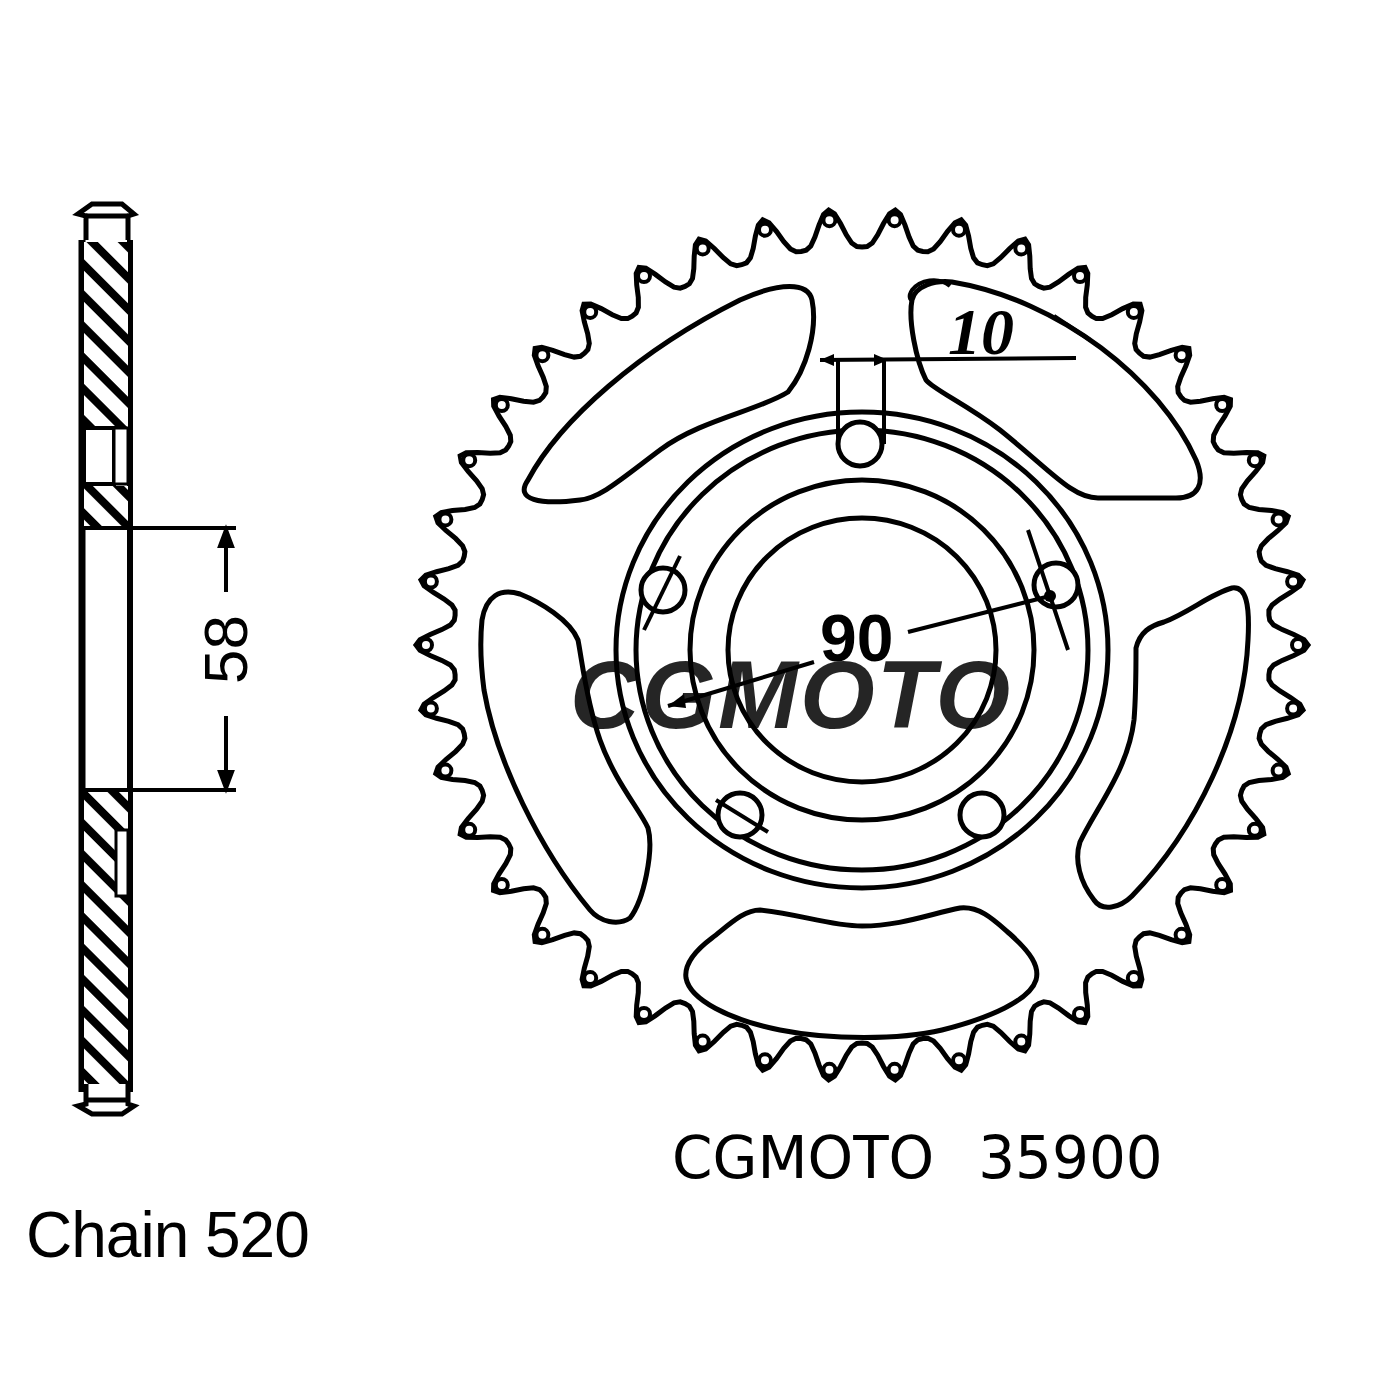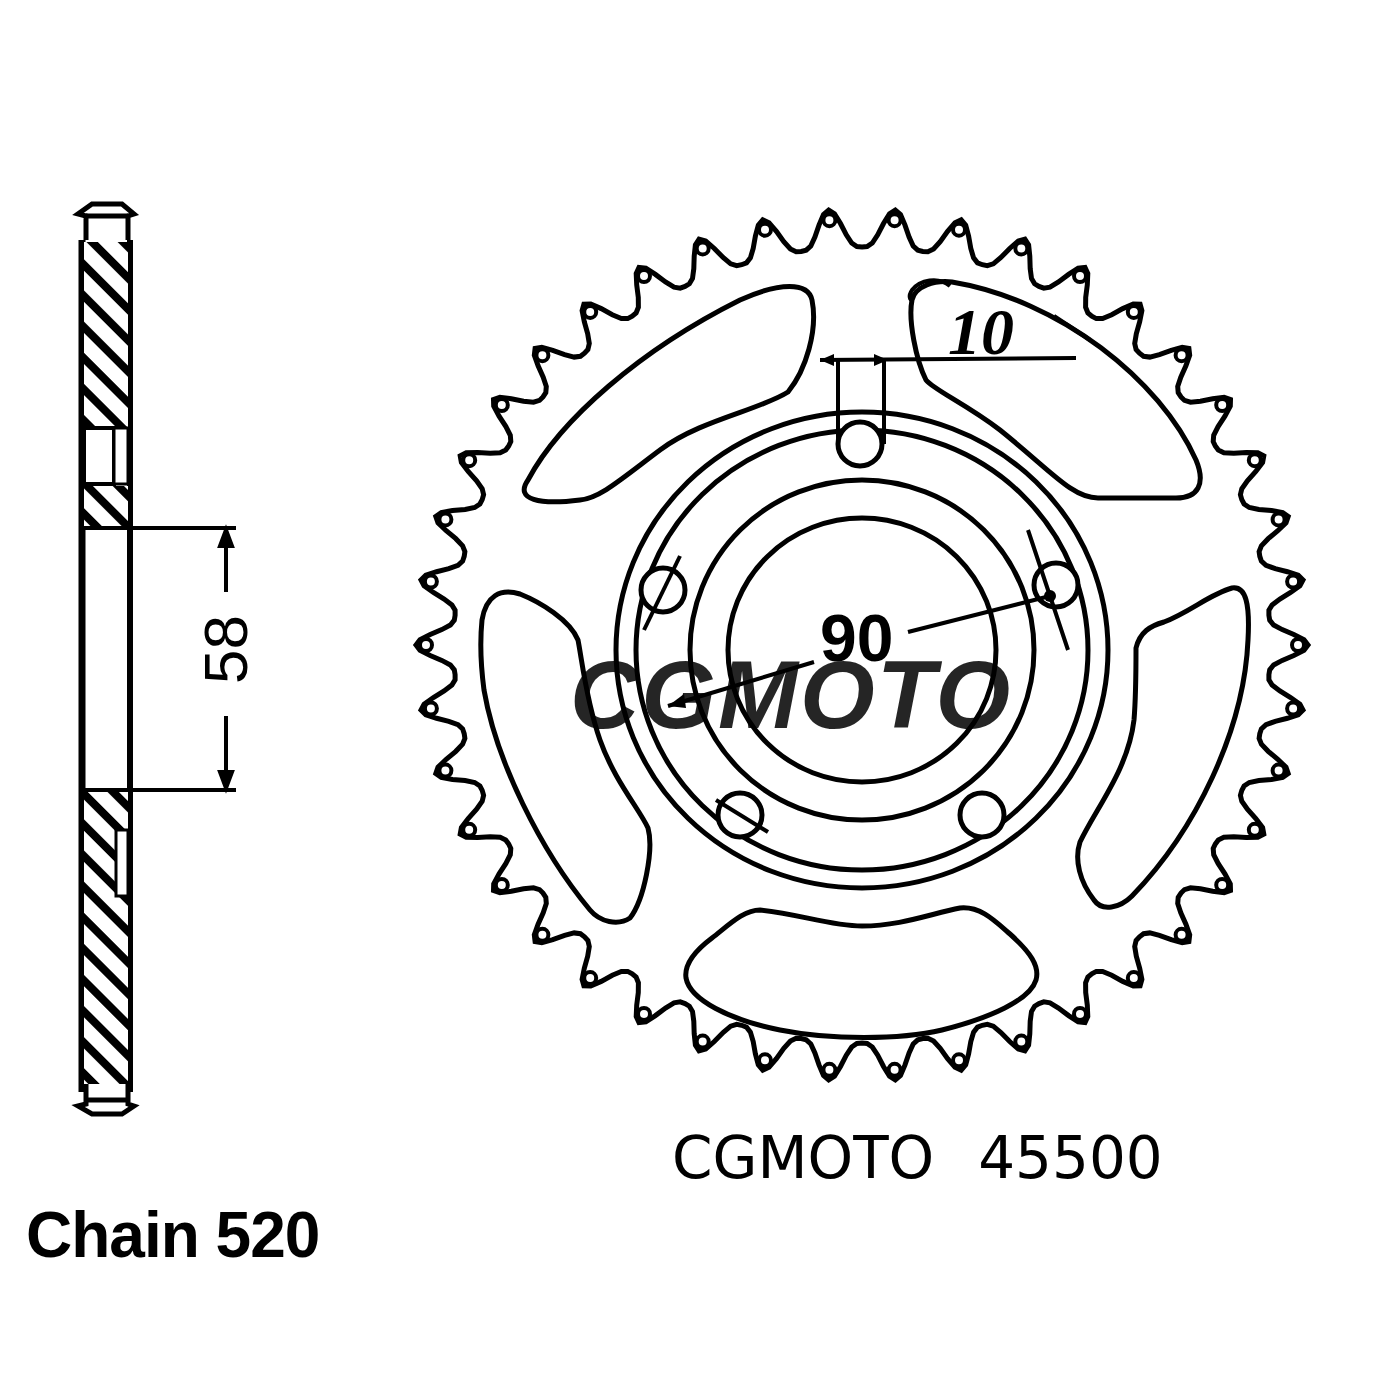--- a/index.html
+++ b/index.html
@@ -1,19 +1,19 @@
 <!DOCTYPE html>
 <html><head>
 <meta charset="utf-8">
 <style>
   html, body { margin: 0; padding: 0; background: #ffffff; }
   body { width: 1400px; height: 1400px; position: relative; overflow: hidden; font-family: "Liberation Sans", sans-serif; }
   #drawing { position: absolute; left: 0; top: 0; width: 1400px; height: 1400px; }
   .lbl { position: absolute; color: #000; white-space: nowrap; }
-  .chain-label { left: 26px; top: 1198px; font-family: "Liberation Sans", sans-serif; font-weight: bold; font-size: 64px; letter-spacing: -1px; text-align: right; }
+  .chain-label { left: 26px; top: 1198px; font-family: "Liberation Sans", sans-serif; font-weight: normal; font-size: 64px; letter-spacing: -1px; text-align: right; }
   .part-label { left: 672px; top: 1124px; font-family: "DejaVu Sans", sans-serif; font-size: 58px; font-weight: normal; }
   .part-label .num { margin-left: 44px; }
   .dim-10 { left: 948px; top: 276px; font-family: "Liberation Serif", serif; font-style: italic; font-weight: bold; font-size: 66px; margin-top: 18px; }
   .dim-90 { left: 820px; top: 600px; font-family: "Liberation Sans", sans-serif; font-size: 66px; font-weight: bold; }
   .dim-58 { left: 186px; top: 604px; font-family: "Liberation Sans", sans-serif; font-size: 62px; transform: rotate(-90deg); transform-origin: 42px 38px; }
   .watermark { left: 570px; top: 640px; font-family: "Liberation Sans", sans-serif; font-weight: bold; font-style: italic; font-size: 96px; color: #000000; letter-spacing: 2px; opacity: 0.85; }
 </style>
 </head>
 <body>
 
@@ -138,16 +138,16 @@
   </g>
 </svg>
 
 <div class="lbl watermark">CGMOTO</div>
 
 <div class="lbl dim-10">10</div>
 <div class="lbl dim-90">90</div>
 <div class="lbl dim-58">58</div>
 
 <div class="lbl part-label">
-  <span>CGMOTO</span><span class="num">45500</span>
+  <span>CGMOTO</span><span class="num">35900</span>
 </div>
 
 <div class="lbl chain-label">Chain 520</div>
 
 </body></html>

